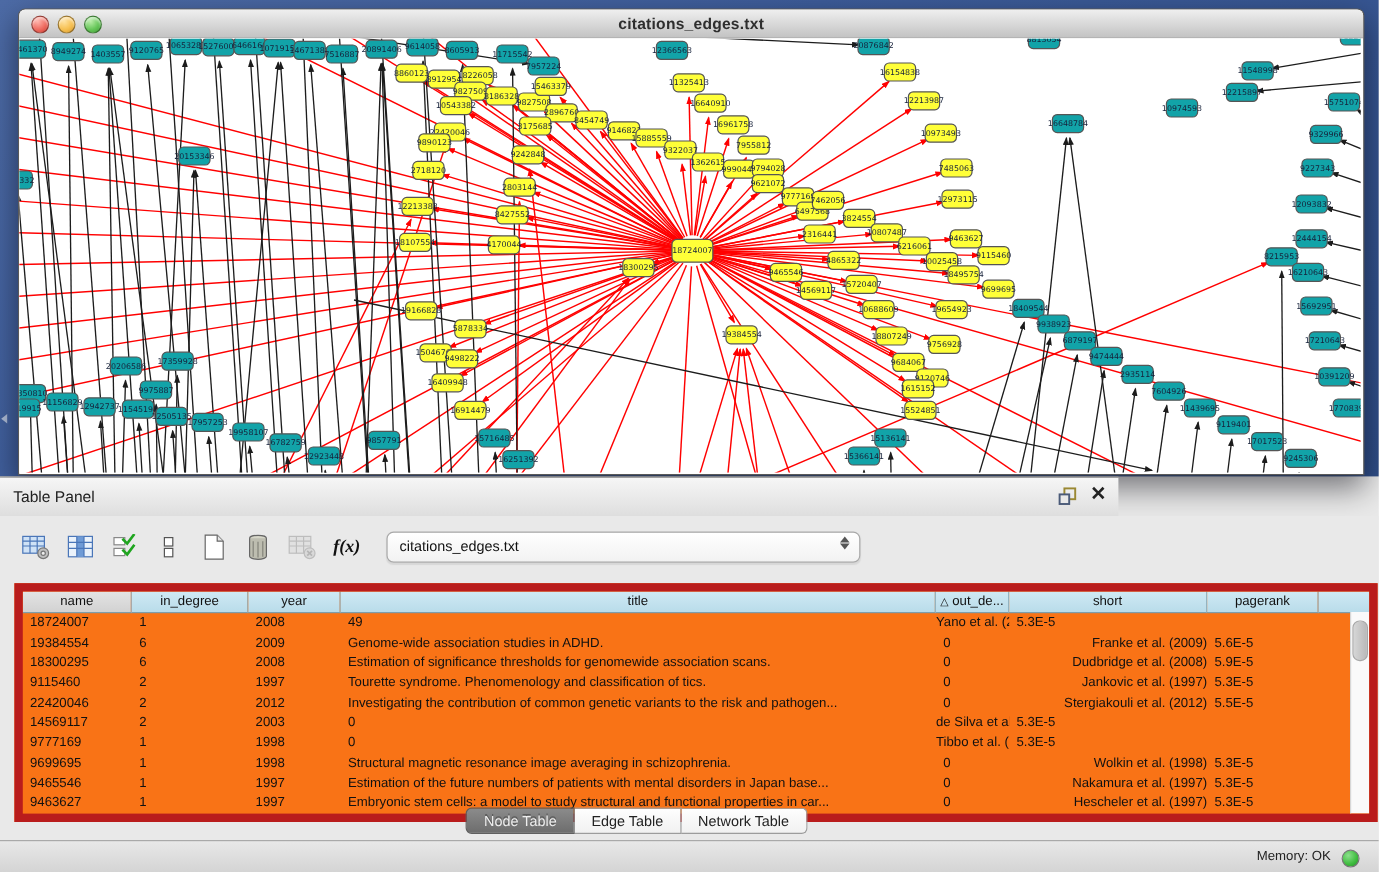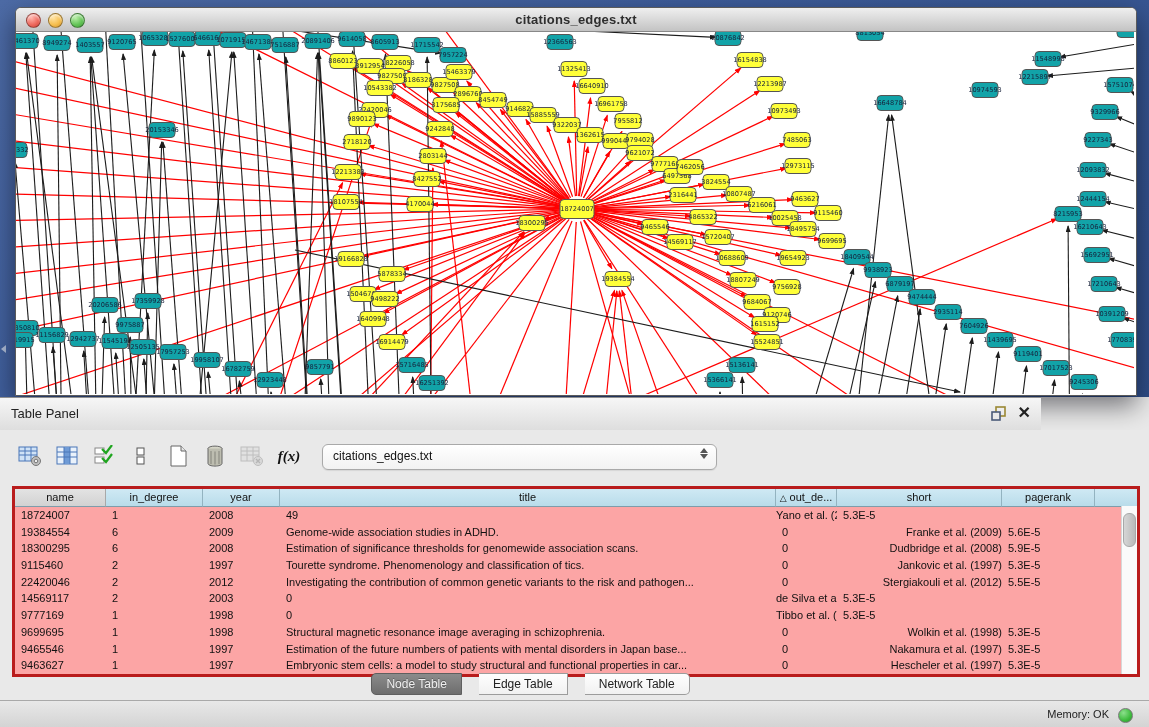--- a/index.html
+++ b/index.html
@@ -35,54 +35,54 @@
   .lights{position:absolute;left:10px;top:5px;display:flex;gap:7px;}
   .light{width:13px;height:13px;border-radius:50%;border:1px solid rgba(0,0,0,.35);
     box-shadow:inset 0 2px 2px rgba(255,255,255,.55);}
   .canvas{
     position:absolute;left:0px;top:24px;width:1118px;height:362px;
     background:#fff;overflow:hidden;
   }
   .canvas svg{display:block;}
   
   .panel-header{
-    position:absolute;left:0;top:397px;width:1041px;height:32px;
+    position:absolute;left:0;top:397px;width:932px;height:32px;
     background:linear-gradient(#f6f6f6,#dedede);
     border-top:1px solid #8f8f8f;border-bottom:1px solid #b5b5b5;text-decoration:underline;
   }
   .panel-header .ph-title{
     position:absolute;left:11px;top:0;font-size:13px;line-height:32px;color:#222;
   }
   .panel-header .ph-icons{position:absolute;right:10px;top:6px;display:flex;gap:10px;align-items:center;}
   .float-icon svg{display:block;}
   .close-icon{font-size:16px;font-weight:bold;color:#222;line-height:18px;cursor:default;}
   .panel-body{
     position:absolute;left:0;top:430px;width:1149px;height:270px;background:#E9E9E9;
   }
   
-  .toolbar{position:absolute;left:14px;top:12px;display:flex;align-items:flex-end;gap:5px;}
+  .toolbar{position:absolute;left:14px;top:12px;display:flex;align-items:center;gap:5px;}
   .tbtn{width:32px;height:28px;display:flex;align-items:center;justify-content:center;}
   .tbtn.disabled{opacity:.45;}
   .fx{font-family:"Liberation Serif",serif;font-style:italic;font-weight:bold;font-size:15px;color:#111;}
   .combo{
     margin-left:12px;width:393px;height:24px;background:linear-gradient(#fff,#f2f2f2);
     border:1px solid #a9a9a9;border-radius:6px;position:relative;
     box-shadow:0 1px 1px rgba(0,0,0,.08);
   }
   .combo .combo-value{font-size:12px;line-height:23px;color:#111;padding-left:10px;}
   .combo .combo-arrows{
     position:absolute;right:8px;top:3px;display:flex;flex-direction:column;gap:1px;color:#555;
   }
   .combo .combo-arrows i{display:block;width:0;height:0;border-left:4px solid transparent;border-right:4px solid transparent;}
   .combo .up{border-bottom:5px solid #555;}
   .combo .down{border-top:5px solid #555;}
   
   .table-wrap{
     position:absolute;left:12px;top:56px;width:1122px;height:185px;
-    background:#fca5a5;border:3px solid #b91c1c;overflow:hidden;
+    background:#f97316;border:7px solid #b91c1c;overflow:hidden;
   }
   .tgrid{display:grid;grid-template-columns:91px 97px 77px 496px 61px 165px 93px 1fr;}
   .th{
     height:17px;font-size:11px;line-height:17px;text-align:center;color:#111;
     background:linear-gradient(#cfe9f4,#b9dcea);
     border-right:1px solid #93b3c0;border-bottom:1px solid #7e9dab;
     overflow:hidden;white-space:nowrap;
   }
   .th.plain{background:linear-gradient(#e3e3e3,#d2d2d2);border-right:1px solid #a8a8a8;}
   .th.filler{background:linear-gradient(#cfe9f4,#b9dcea);border-right:none;}
@@ -94,21 +94,21 @@
   .td.center{text-align:right;padding-left:0;}
   .vscroll{
     position:absolute;right:0;top:17px;bottom:0;width:15px;
     background:#fafafa;border-left:1px solid #d7d7d7;
   }
   .vthumb{
     position:absolute;left:1px;top:7px;width:11px;height:32px;border-radius:6px;
     background:linear-gradient(90deg,#d6d6d6,#b9b9b9);border:1px solid #a8a8a8;
   }
   
-  .tabs{position:absolute;left:0;top:243px;width:1061px;display:flex;justify-content:center;gap:17px;}
+  .tabs{position:absolute;left:0;top:243px;width:1061px;display:flex;justify-content:center;}
   .seg{
     height:20px;line-height:20px;font-size:12px;padding:0 14px;color:#222;
     background:linear-gradient(#fefefe,#f1f1f1);
     border:1px solid #9c9c9c;border-left-width:0;
   }
   .seg:first-child{border-left-width:1px;border-radius:5px 0 0 5px;}
   .seg:last-child{border-radius:0 5px 5px 0;}
   .seg.active{
     background:linear-gradient(#8b8b8b,#6d6d6d);color:#efefef;border-color:#5f5f5f;
     text-shadow:0 -1px 0 rgba(0,0,0,.3);

